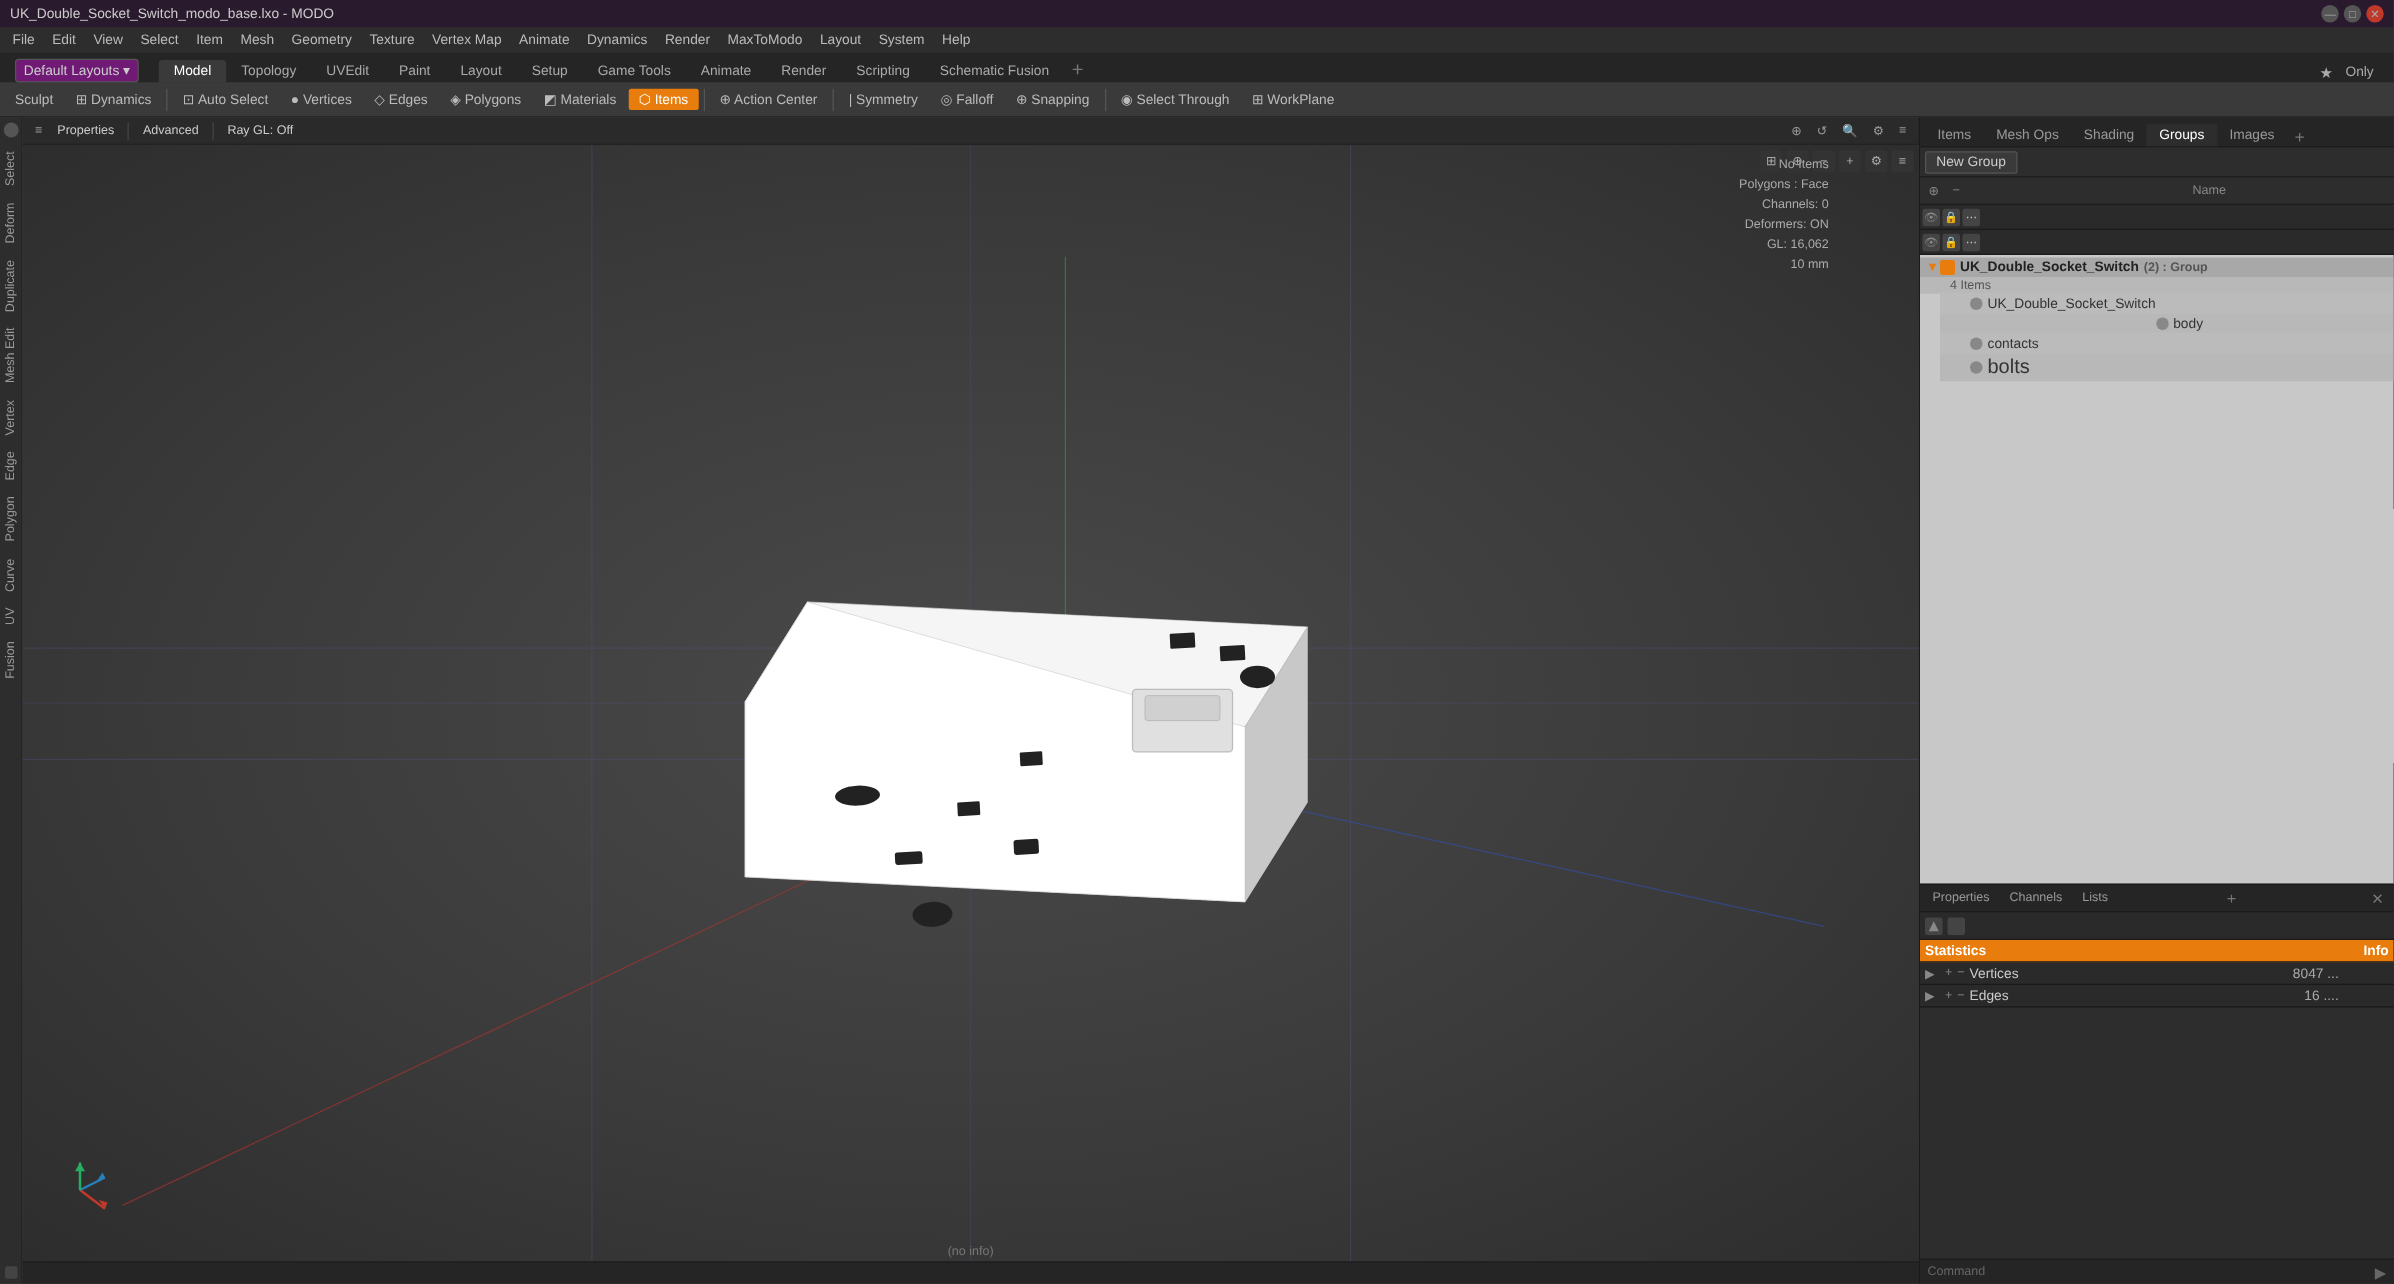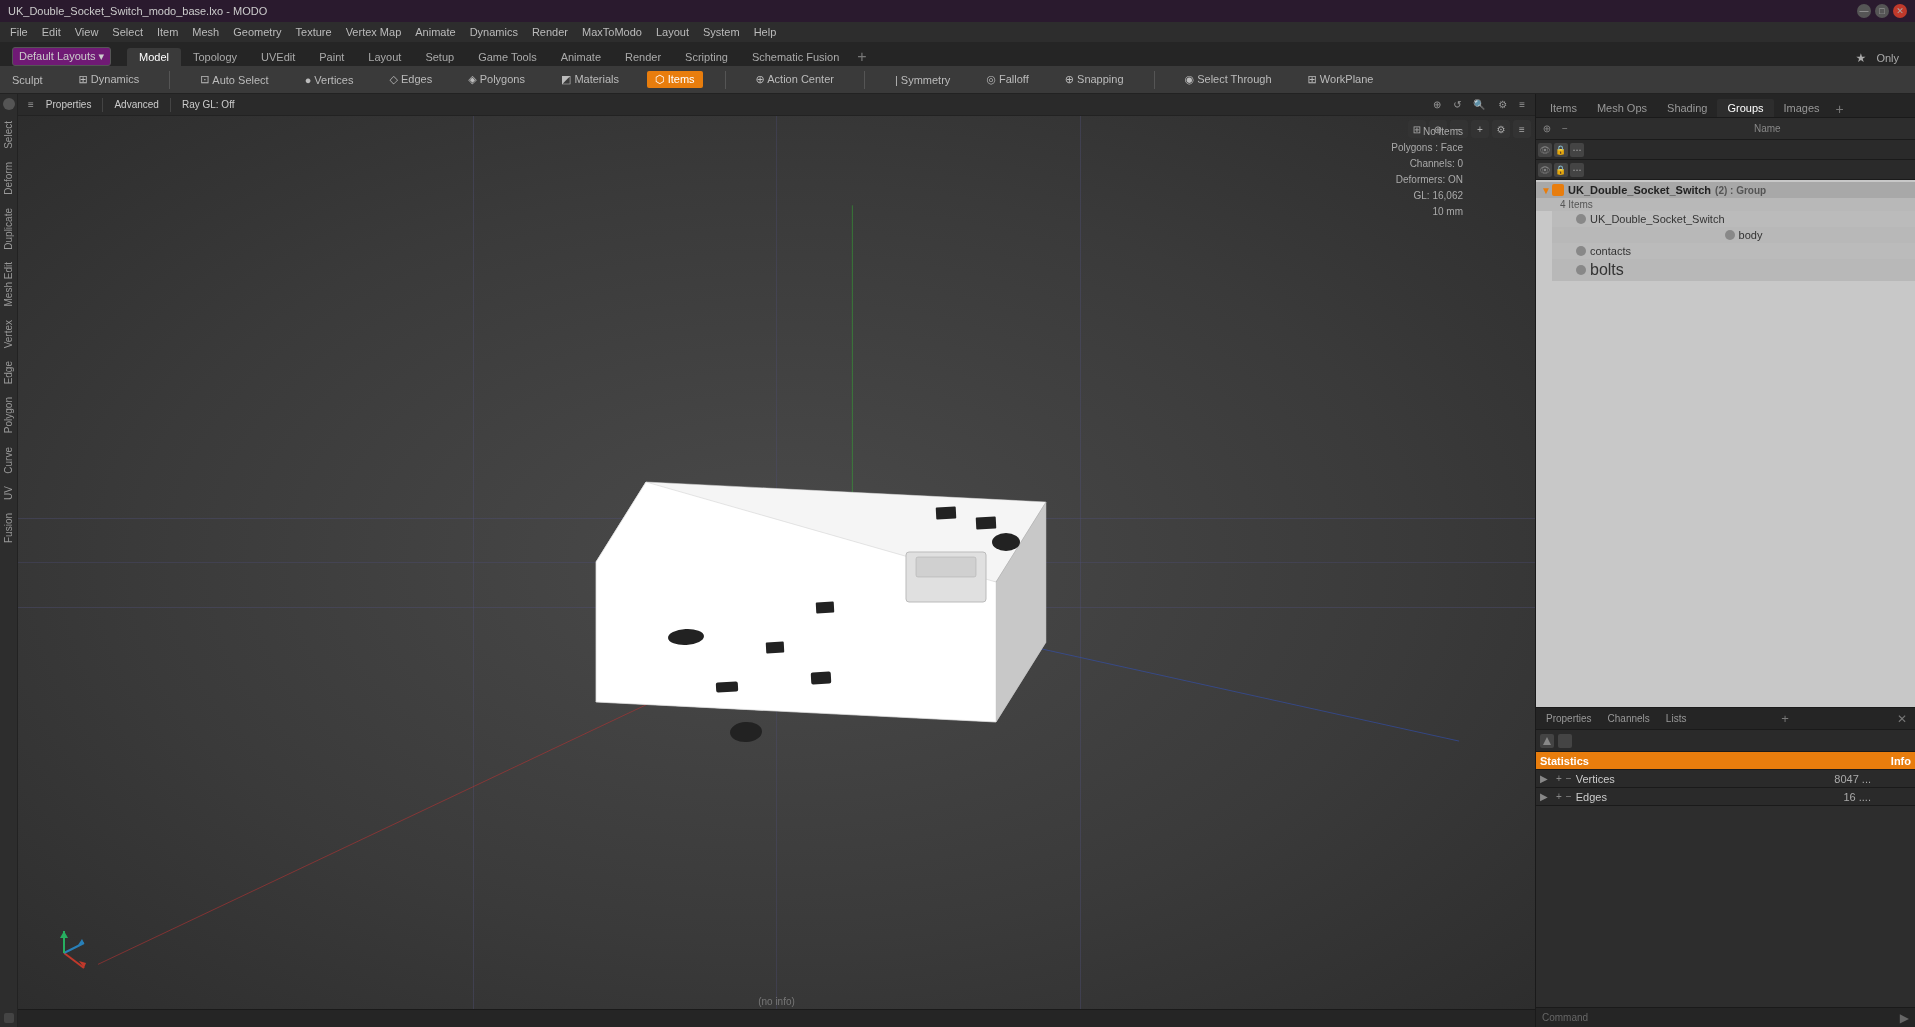--- a/index.html
+++ b/index.html
@@ -59,21 +59,21 @@
     #layout-left { display: flex; align-items: center; padding: 0 8px; }
     #layout-dropdown { font-size: 11px; color: #ccc; padding: 2px 6px; background: #333; border: 1px solid #555; border-radius: 3px; cursor: pointer; }
 
     
     #toolbar {
       height: 28px;
       background: #3a3a3a;
       display: flex;
       align-items: center;
       padding: 0 4px;
-      gap: 20px;
+      gap: 2px;
       border-bottom: 1px solid #222;
     }
     .tool-btn {
       padding: 2px 8px;
       font-size: 11px;
       color: #bbb;
       cursor: pointer;
       border-radius: 2px;
       background: transparent;
       border: none;
@@ -607,20 +607,23 @@
 
     <div id="right-tabs">
       <div class="right-tab">Items</div>
       <div class="right-tab">Mesh Ops</div>
       <div class="right-tab">Shading</div>
       <div class="right-tab active">Groups</div>
       <div class="right-tab">Images</div>
       <div class="right-tab-add">+</div>
     </div>
 
+    <div id="right-toolbar">
+      <button class="rt-btn">New Group</button>
+    </div>
 
     <div id="groups-list-toolbar">
       <div class="gl-btn">⊕</div>
       <div class="gl-btn">−</div>
       <div style="flex:1;"></div>
 
       <div style="flex:1;display:flex;align-items:center;padding:0 4px;margin-left:21px;">
         <span style="font-size:10px;color:#888;">Name</span>
       </div>
     </div>

